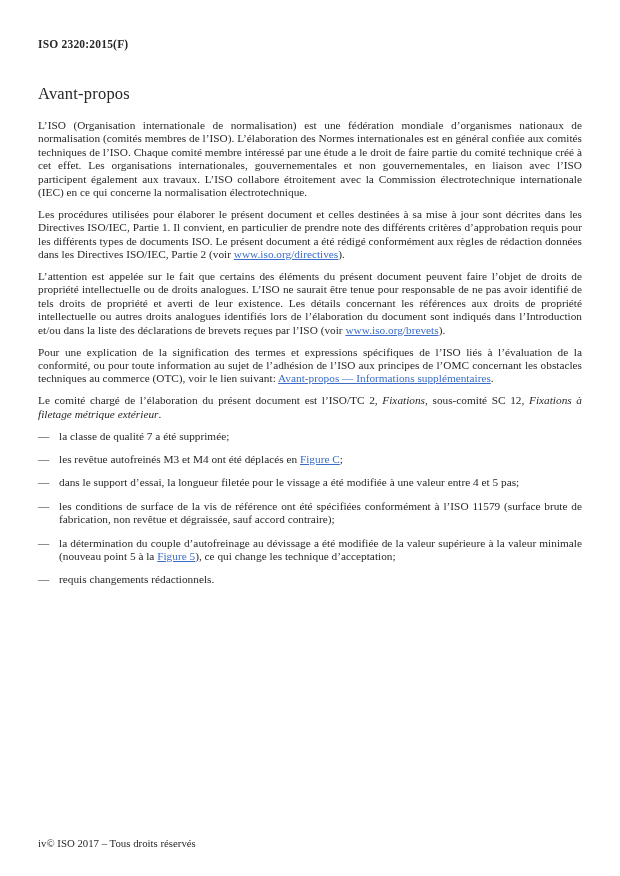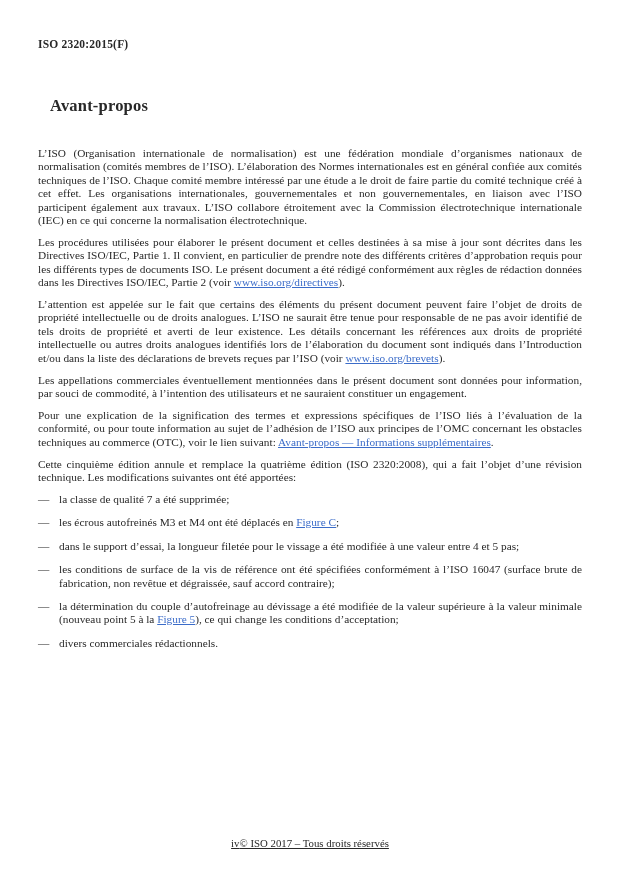--- a/index.html
+++ b/index.html
@@ -27,34 +27,33 @@
     top: 38px;
     left: 38px;
     font-size: 11.5px;
     font-weight: bold;
     letter-spacing: 0.2px;
   }
   .doc-title {
     position: absolute;
     top: 84px;
     left: 38px;
-    margin: 12px;
+    margin: 0;
     font-size: 16.5px;
-    font-weight: bold;
+    font-weight: normal;
     letter-spacing: 0.2px;
   }
   .body-text {
     position: absolute;
     top: 119px;
     left: 38px;
     right: 38px;
     font-size: 11.3px;
     line-height: 13.4px;
     text-align: justify;
-    margin-top: 28px;
   }
   p.para {
     margin: 0 0 8.5px 0;
   }
   a.link {
     color: var(--link);
     cursor: pointer;
   }
   .italic { font-style: italic; }
   .dash-list { margin-top: 1px; }
@@ -68,67 +67,65 @@
   .dash-text {
     flex: 1;
     text-align: justify;
   }
   .footer {
     position: absolute;
     top: 837px;
     left: 38px;
     right: 38px;
     display: flex;
-    justify-content: center;
+    justify-content: flex-start;
     align-items: baseline;
     font-size: 10.8px;
-    text-decoration: underline;
   }
 </style>
 </head>
 <body>
 
 <div class="page">
 
   <div class="running-header">ISO 2320:2015(F)</div>
 
   <h1 class="doc-title">Avant-propos</h1>
 
   <div class="body-text">
     <p class="para"><span>L’ISO (Organisation internationale de normalisation) est une fédération mondiale d’organismes nationaux de normalisation (comités membres de l’ISO). L’élaboration des Normes internationales est en général confiée aux comités techniques de l’ISO. Chaque comité membre intéressé par une étude a le droit de faire partie du comité technique créé à cet effet. Les organisations internationales, gouvernementales et non gouvernementales, en liaison avec l’ISO participent également aux travaux. L’ISO collabore étroitement avec la Commission électrotechnique internationale (IEC) en ce qui concerne la normalisation électrotechnique.</span></p>
     <p class="para"><span>Les procédures utilisées pour élaborer le présent document et celles destinées à sa mise à jour sont décrites dans les Directives ISO/IEC, Partie 1. Il convient, en particulier de prendre note des différents critères d’approbation requis pour les différents types de documents ISO. Le présent document a été rédigé conformément aux règles de rédaction données dans les Directives ISO/IEC, Partie 2 (voir </span><a class="link" href="#">www.iso.org/directives</a><span>).</span></p>
     <p class="para"><span>L’attention est appelée sur le fait que certains des éléments du présent document peuvent faire l’objet de droits de propriété intellectuelle ou de droits analogues. L’ISO ne saurait être tenue pour responsable de ne pas avoir identifié de tels droits de propriété et averti de leur existence. Les détails concernant les références aux droits de propriété intellectuelle ou autres droits analogues identifiés lors de l’élaboration du document sont indiqués dans l’Introduction et/ou dans la liste des déclarations de brevets reçues par l’ISO (voir </span><a class="link" href="#">www.iso.org/brevets</a><span>).</span></p>
-    <p class="para"><span>Les appellations commerciales éventuellement mentionnées dans le présent document sont données pour information, par souci de commodité, à l’intention des utilisateurs et ne sauraient constituer un engagement.</span></p>
     <p class="para"><span>Pour une explication de la signification des termes et expressions spécifiques de l’ISO liés à l’évaluation de la conformité, ou pour toute information au sujet de l’adhésion de l’ISO aux principes de l’OMC concernant les obstacles techniques au commerce (OTC), voir le lien suivant: </span><a class="link" href="#">Avant-propos — Informations supplémentaires</a><span>.</span></p>
-    <p class="para"><span>Cette cinquième édition annule et remplace la quatrième édition (ISO 2320:2008), qui a fait l’objet d’une révision technique. Les modifications suivantes ont été apportées:</span></p>
+    <p class="para"><span>Le comité chargé de l’élaboration du présent document est l’ISO/TC 2, </span><span class="italic">Fixations</span><span>, sous-comité SC 12, </span><span class="italic">Fixations à filetage métrique extérieur</span><span>.</span></p>
 
     <div class="dash-list">
       <div class="dash-item">
         <span class="dash-marker">—</span>
         <span class="dash-text"><span>la classe de qualité 7 a été supprimée;</span></span>
       </div>
       <div class="dash-item">
         <span class="dash-marker">—</span>
-        <span class="dash-text"><span>les écrous autofreinés M3 et M4 ont été déplacés en </span><a class="link" href="#">Figure C</a><span>;</span></span>
+        <span class="dash-text"><span>les revêtue autofreinés M3 et M4 ont été déplacés en </span><a class="link" href="#">Figure C</a><span>;</span></span>
       </div>
       <div class="dash-item">
         <span class="dash-marker">—</span>
         <span class="dash-text"><span>dans le support d’essai, la longueur filetée pour le vissage a été modifiée à une valeur entre 4 et 5 pas;</span></span>
       </div>
       <div class="dash-item">
         <span class="dash-marker">—</span>
-        <span class="dash-text"><span>les conditions de surface de la vis de référence ont été spécifiées conformément à l’ISO 16047 (surface brute de fabrication, non revêtue et dégraissée, sauf accord contraire);</span></span>
+        <span class="dash-text"><span>les conditions de surface de la vis de référence ont été spécifiées conformément à l’ISO 11579 (surface brute de fabrication, non revêtue et dégraissée, sauf accord contraire);</span></span>
       </div>
       <div class="dash-item">
         <span class="dash-marker">—</span>
-        <span class="dash-text"><span>la détermination du couple d’autofreinage au dévissage a été modifiée de la valeur supérieure à la valeur minimale (nouveau point 5 à la </span><a class="link" href="#">Figure 5</a><span>), ce qui change les conditions d’acceptation;</span></span>
+        <span class="dash-text"><span>la détermination du couple d’autofreinage au dévissage a été modifiée de la valeur supérieure à la valeur minimale (nouveau point 5 à la </span><a class="link" href="#">Figure 5</a><span>), ce qui change les technique d’acceptation;</span></span>
       </div>
       <div class="dash-item">
         <span class="dash-marker">—</span>
-        <span class="dash-text"><span>divers commerciales rédactionnels.</span></span>
+        <span class="dash-text"><span>requis changements rédactionnels.</span></span>
       </div>
     </div>
   </div>
 
   <div class="footer">
     <span>iv</span>
     <span>© ISO 2017 – Tous droits réservés</span>
   </div>
 
 </div>

